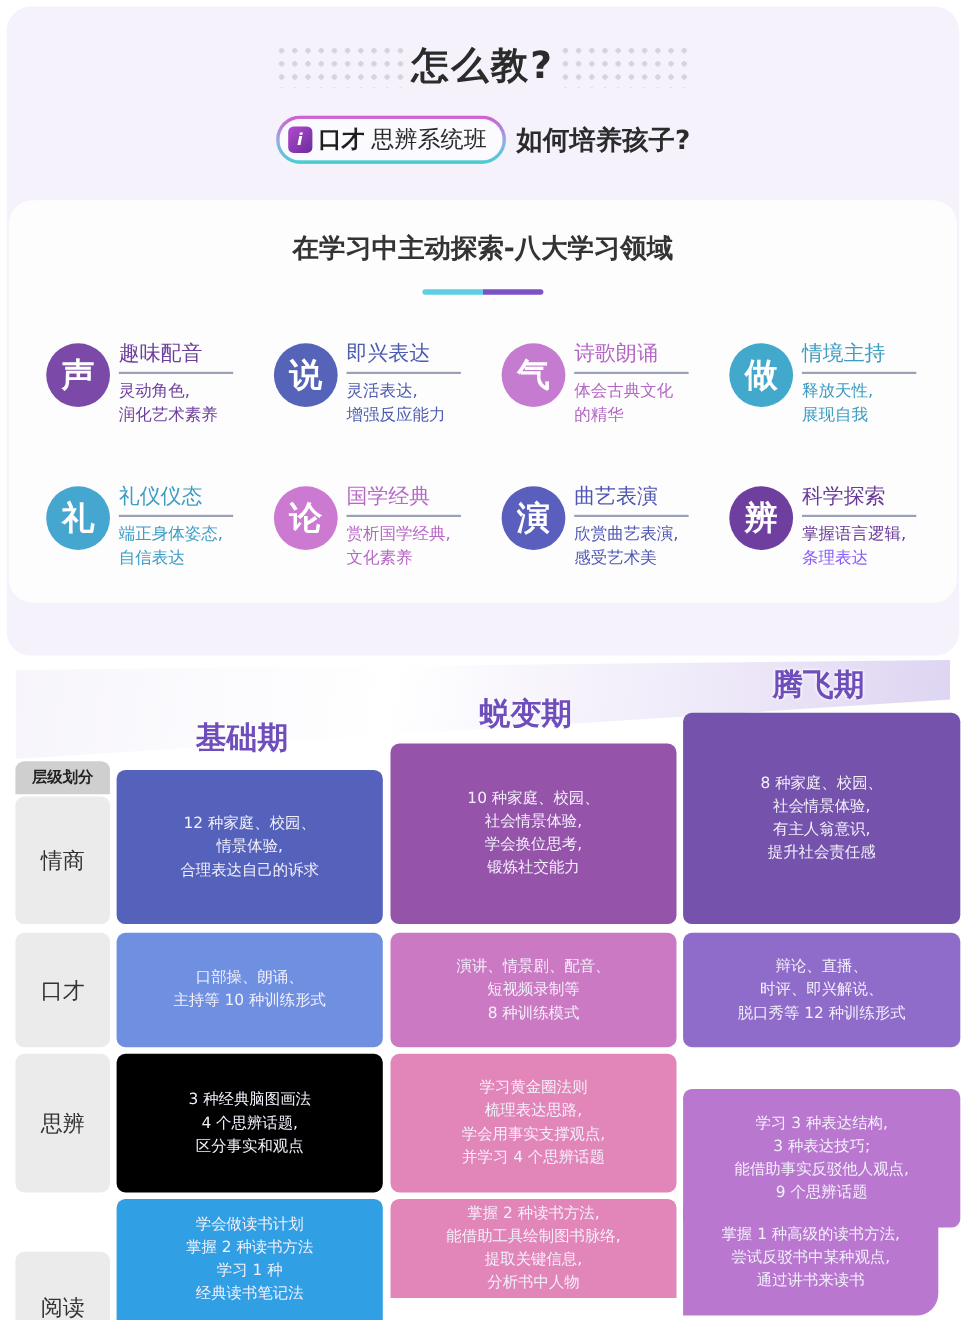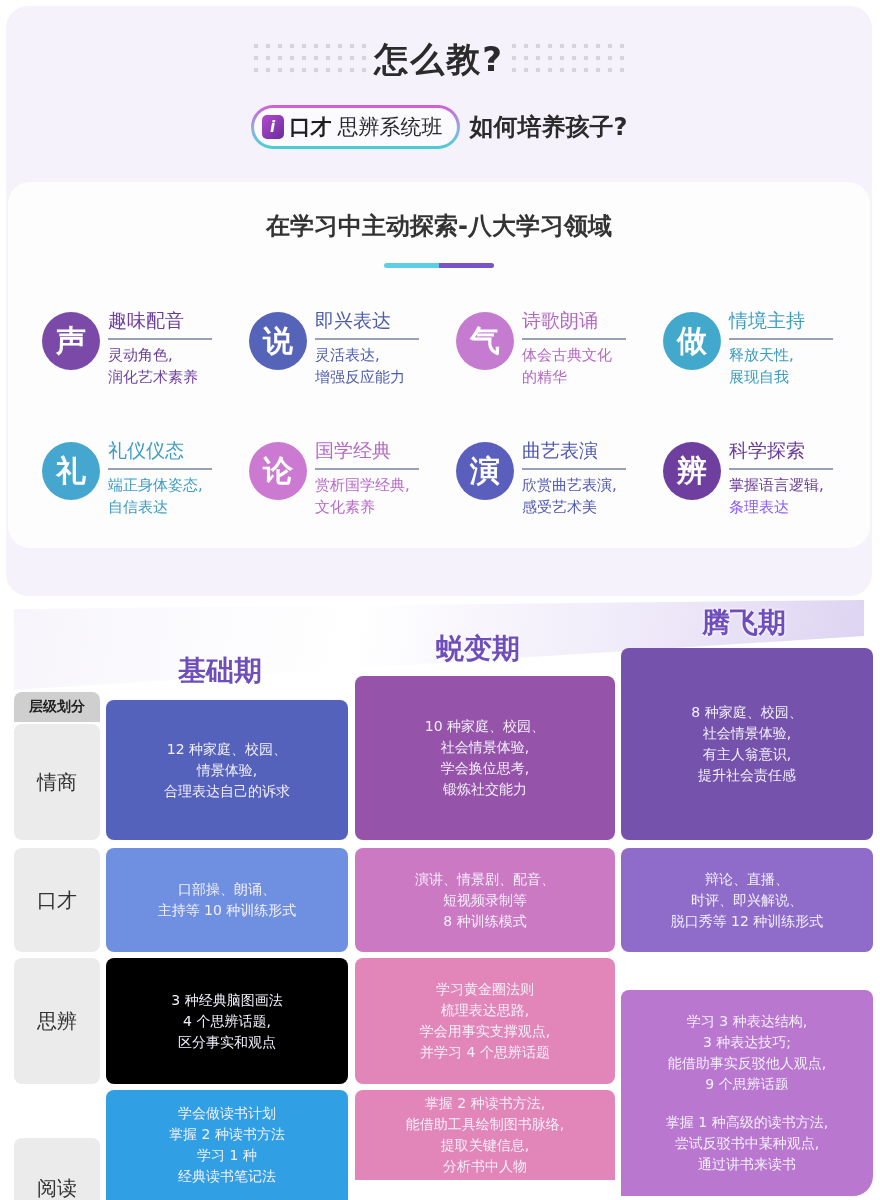--- a/index.html
+++ b/index.html
@@ -243,16 +243,16 @@
 9 个思辨话题</div>
 
   <div class="cell" style="left: 106px; top: 490px; width: 242px; height: 110px; border-radius: 8px 8px 0px 0px; background: rgb(48, 159, 228);">学会做读书计划
 掌握 2 种读书方法
 学习 1 种
 经典读书笔记法</div>
   <div class="cell" style="left: 355px; top: 490px; width: 260px; height: 90px; border-radius: 8px 8px 0px 0px; background: rgb(226, 133, 184);">掌握 2 种读书方法,
 能借助工具绘制图书脉络,
 提取关键信息,
 分析书中人物</div>
-  <div class="cell" style="left: 621px; top: 490px; width: 252px; height: 106px; border-radius: 8px 8px 20px 0px; background: rgb(185, 119, 208);">掌握 1 种高级的读书方法,
+  <div class="cell" style="left: 621px; top: 490px; width: 232px; height: 106px; border-radius: 8px 8px 20px 0px; background: rgb(185, 119, 208);">掌握 1 种高级的读书方法,
 尝试反驳书中某种观点,
 通过讲书来读书</div>
 </div>
 
 </body></html>

